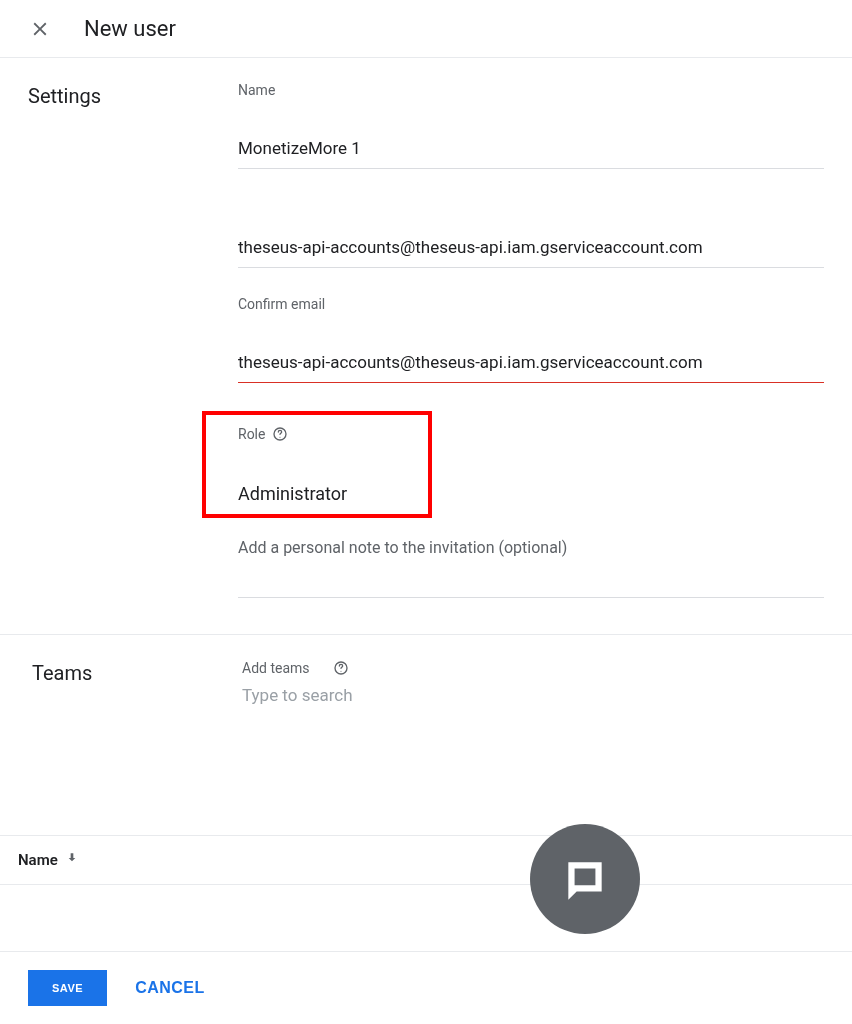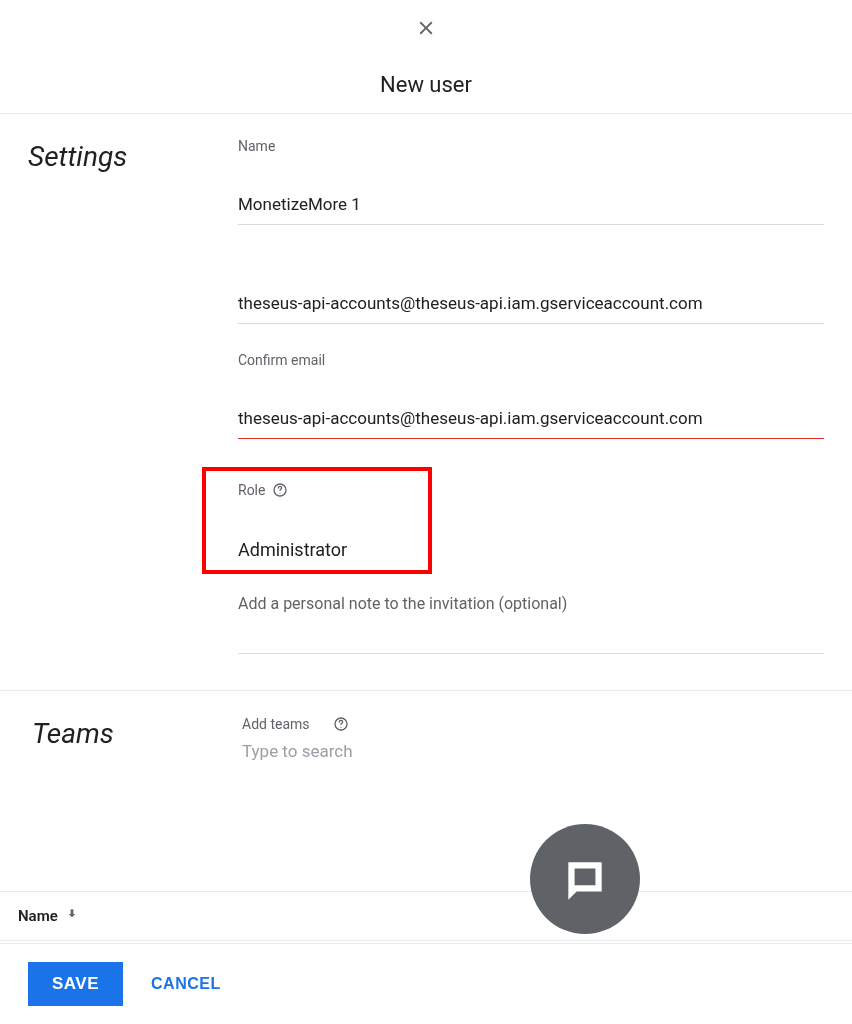--- a/index.html
+++ b/index.html
@@ -11,21 +11,20 @@
       height: 1024px;
       position: relative;
       overflow: hidden;
     }
     .header {
       display: flex;
       align-items: center;
       padding: 16px 28px;
       border-bottom: 1px solid #e8eaed;
       gap: 32px;
-      flex-direction: column;
     }
     .close-x {
       width: 24px;
       height: 24px;
       display: flex;
       align-items: center;
       justify-content: center;
       cursor: pointer;
       color: #5f6368;
     }
@@ -34,26 +33,25 @@
       font-weight: 400;
       color: #202124;
     }
     .section-row {
       display: flex;
       padding: 24px 28px 8px 28px;
       border-bottom: 1px solid #e8eaed;
     }
     .section-label {
       width: 210px;
-      font-size: 28px;
+      font-size: 20px;
       font-weight: 400;
       color: #202124;
       flex-shrink: 0;
       padding-top: 2px;
-      font-style: italic;
     }
     .fields {
       flex: 1;
       display: flex;
       flex-direction: column;
     }
     .field {
       margin-bottom: 28px;
     }
     .field-label {
@@ -164,21 +162,21 @@
       padding: 18px 28px;
       display: flex;
       align-items: center;
       gap: 28px;
       background: #fff;
     }
     .save-btn {
       background: #1a73e8;
       color: #fff;
       border: none;
-      font-size: 17px;
+      font-size: 11px;
       font-weight: 600;
       padding: 12px 24px;
       cursor: pointer;
       letter-spacing: 0.5px;
     }
     .cancel-btn {
       background: transparent;
       color: #1a73e8;
       border: none;
       font-size: 16px;

